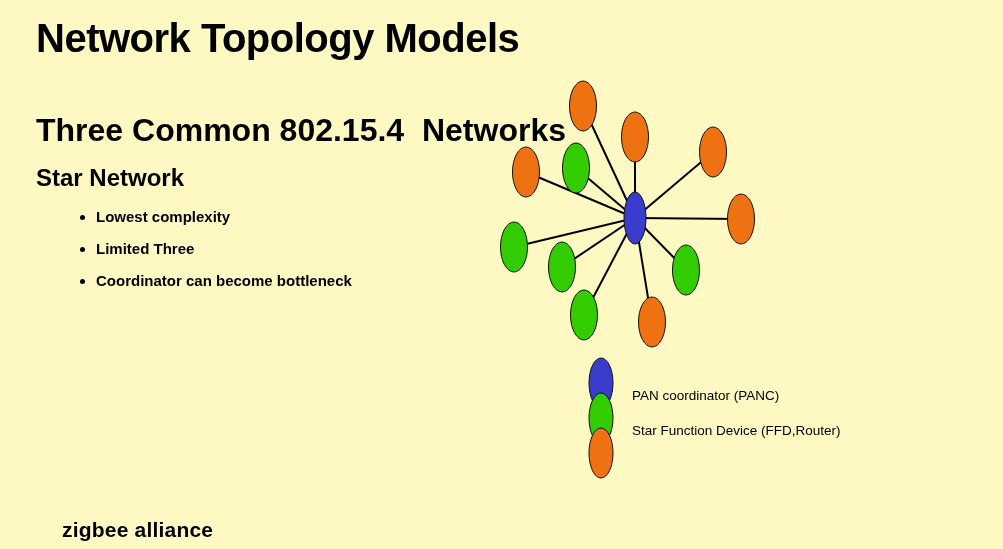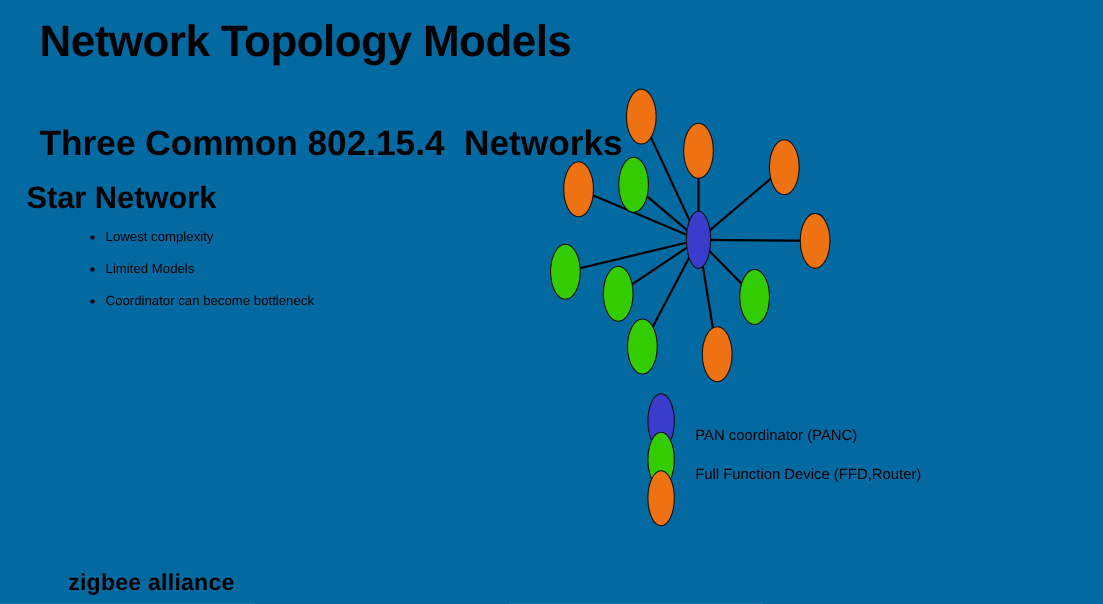--- a/index.html
+++ b/index.html
@@ -2,21 +2,21 @@
 <html><head>
 <meta charset="utf-8">
 <style>
   * { margin: 0; padding: 0; box-sizing: border-box; }
   html, body { background: #ffffff; }
   body { font-family: "Liberation Sans", sans-serif; color: #000; }
   .slide {
     position: relative;
     width: 1003px;
     height: 549px;
-    background: #0369a1;
+    background: #fef9c3;
     overflow: hidden;
   }
   #diagram-svg {
     position: absolute;
     left: 0; top: 0;
     width: 1003px; height: 549px;
   }
   .title {
     position: absolute;
     left: 36px; top: 16px;
@@ -27,30 +27,31 @@
   }
   .subtitle {
     position: absolute;
     left: 36px; top: 112px;
     font-size: 32px;
     font-weight: 700;
     white-space: pre-wrap;
   }
   .section-heading {
     position: absolute;
-    left: 24px; top: 164px;
-    font-size: 28px;
+    left: 36px; top: 164px;
+    font-size: 24px;
     font-weight: 700;
   }
   .bullets {
     position: absolute;
     left: 78px; top: 208px;
     list-style: disc;
     padding-left: 18px;
-    font-size: 12px;
+    font-size: 15px;
+    font-weight: bold;
   }
   .bullets li { margin-bottom: 15px; }
   .legend-label {
     position: absolute;
     left: 632px;
     font-size: 13.5px;
     line-height: 15px;
     color: #000;
   }
   .legend-label.l1 { top: 388px; }
@@ -100,22 +101,22 @@
     </svg>
 
   <h1 class="title">Network Topology Models</h1>
 
   <div class="subtitle">Three Common 802.15.4  Networks</div>
 
   <div class="section-heading">Star Network</div>
 
   <ul class="bullets">
     <li>Lowest complexity</li>
-    <li>Limited Models</li>
+    <li>Limited Three</li>
     <li>Coordinator can become bottleneck</li>
   </ul>
 
   <div class="legend-label l1">PAN coordinator (PANC)</div>
-  <div class="legend-label l2">Full Function Device (FFD,Router)</div>
+  <div class="legend-label l2">Star Function Device (FFD,Router)</div>
 
   <div class="logo">zigbee alliance</div>
 
 </div>
 
 </body></html>

